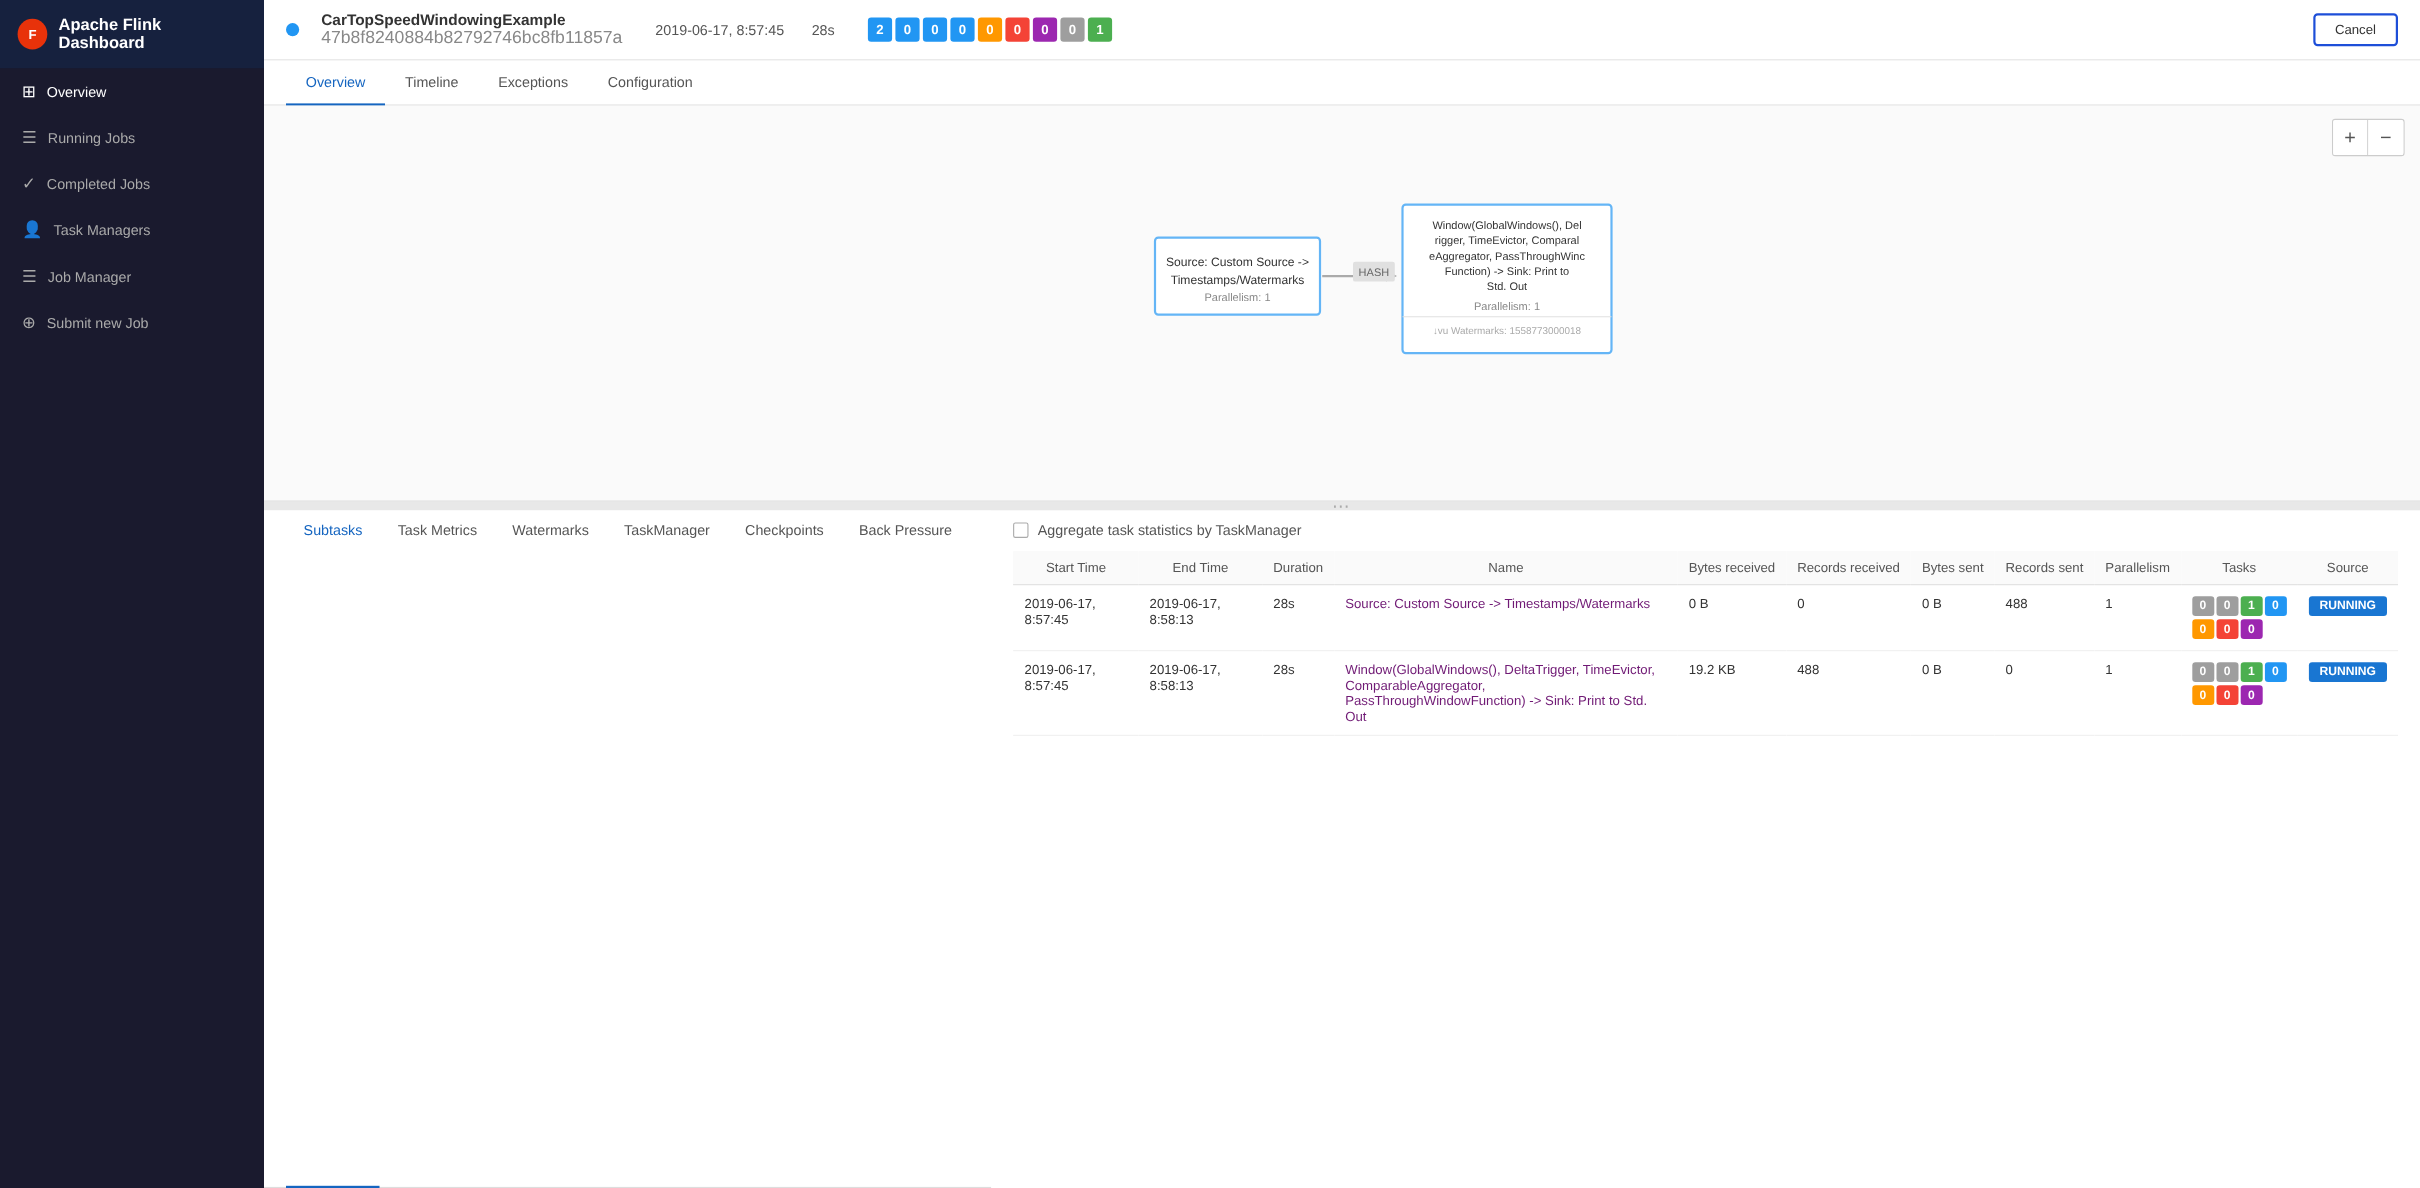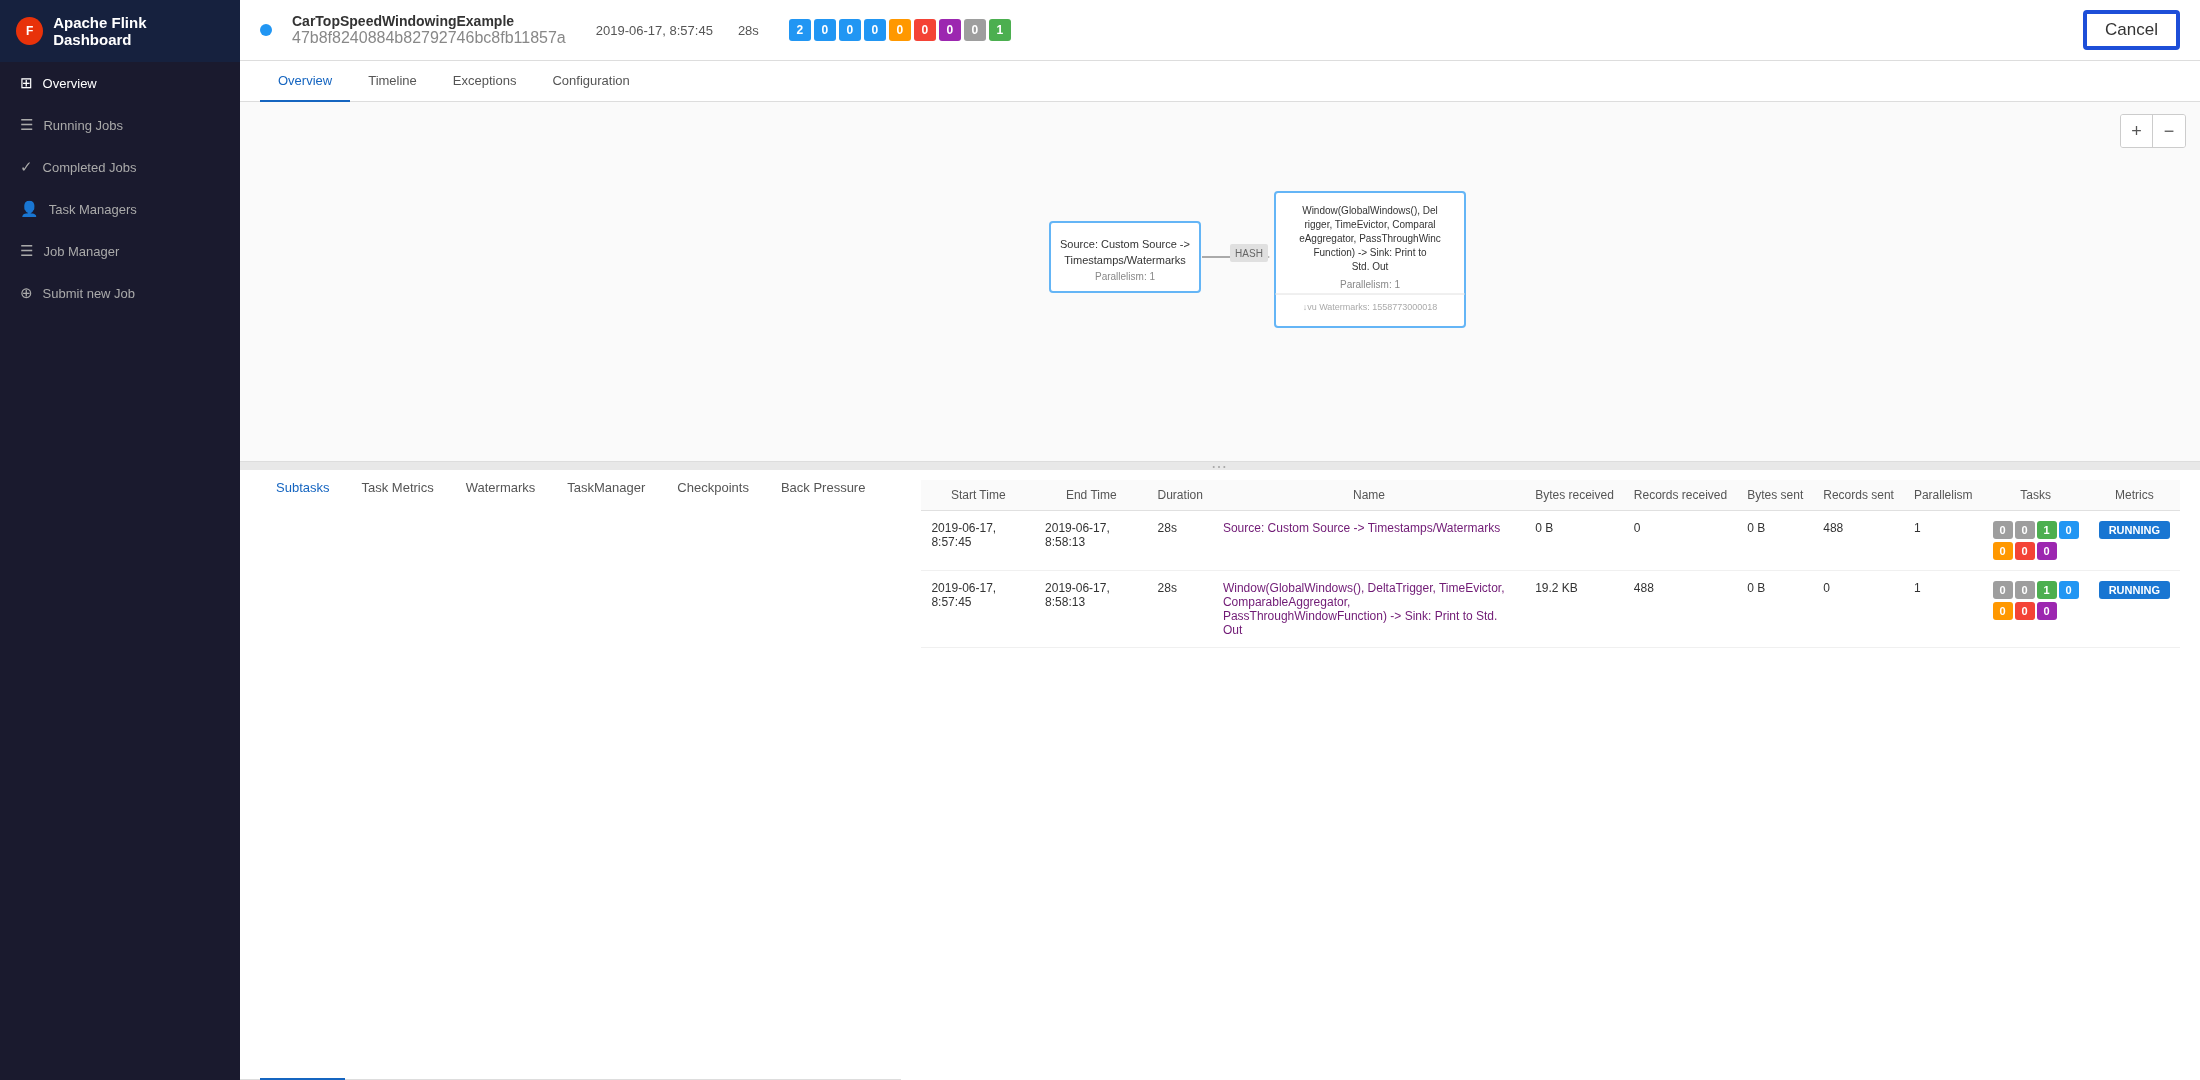--- a/index.html
+++ b/index.html
@@ -79,24 +79,24 @@
     .badge {
       width: 22px; height: 22px;
       border-radius: 3px;
       display: flex; align-items: center; justify-content: center;
       font-size: 12px; font-weight: bold; color: #fff;
     }
     #cancel-btn {
       margin-left: auto;
       padding: 6px 18px;
       background: #fff;
-      border: 4px solid #1d4ed8;
+      border: 2px solid #1d4ed8;
       border-radius: 4px;
       cursor: pointer;
-      font-size: 17px;
+      font-size: 12px;
       color: #333;
     }
 
     
     #tabs {
       background: #fff;
       border-bottom: 1px solid #ddd;
       display: flex;
       padding: 0 20px;
     }
@@ -354,34 +354,38 @@
   <div id="bottom-panel">
     <div id="subtabs">
         <div class="subtab active">Subtasks</div>
         <div class="subtab">Task Metrics</div>
         <div class="subtab">Watermarks</div>
         <div class="subtab">TaskManager</div>
         <div class="subtab">Checkpoints</div>
         <div class="subtab">Back Pressure</div>
       </div>
     <div id="table-area">
+      <div id="aggregate-row">
+        <div class="checkbox-custom"></div>
+        <span>Aggregate task statistics by TaskManager</span>
+      </div>
       <table>
         <thead id="table-head">
             <tr>
               <th>Start Time</th>
               <th>End Time</th>
               <th>Duration</th>
               <th>Name</th>
               <th>Bytes received</th>
               <th>Records received</th>
               <th>Bytes sent</th>
               <th>Records sent</th>
               <th>Parallelism</th>
               <th>Tasks</th>
-              <th>Metrics</th>
+              <th>Source</th>
             </tr>
           </thead>
         <tbody id="table-body">
             <tr>
               <td>2019-06-17, 8:57:45</td>
               <td>2019-06-17, 8:58:13</td>
               <td>28s</td>
               <td class="name-cell">Source: Custom Source -&gt; Timestamps/Watermarks</td>
               <td>0 B</td>
               <td>0</td>

